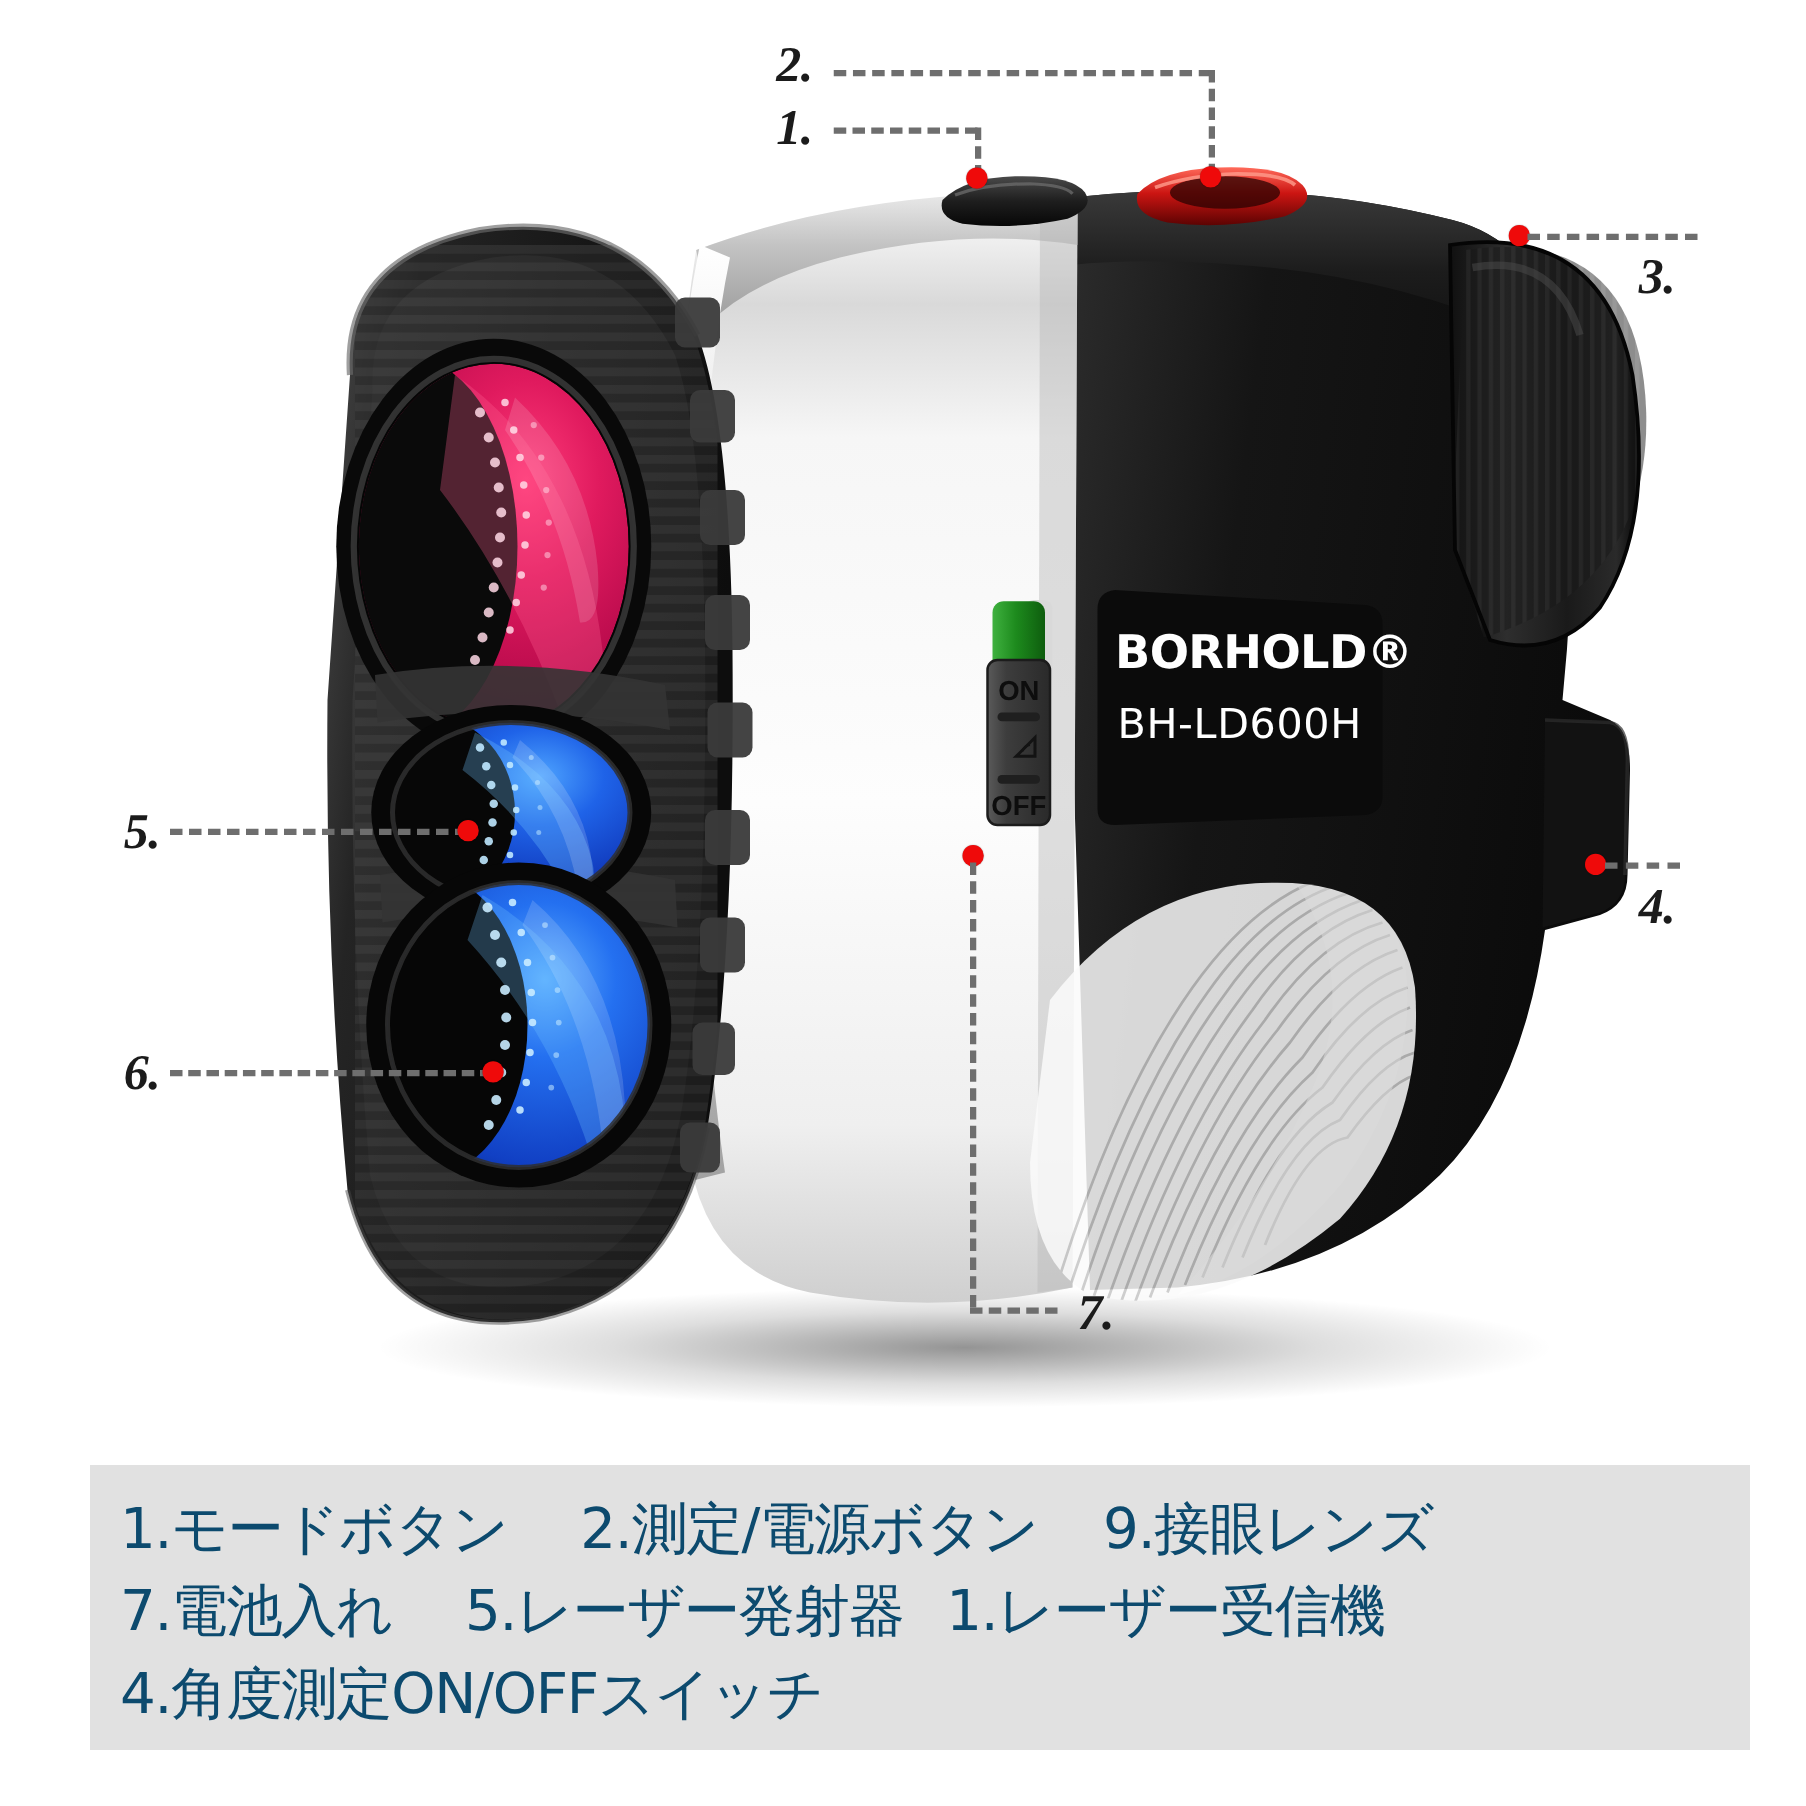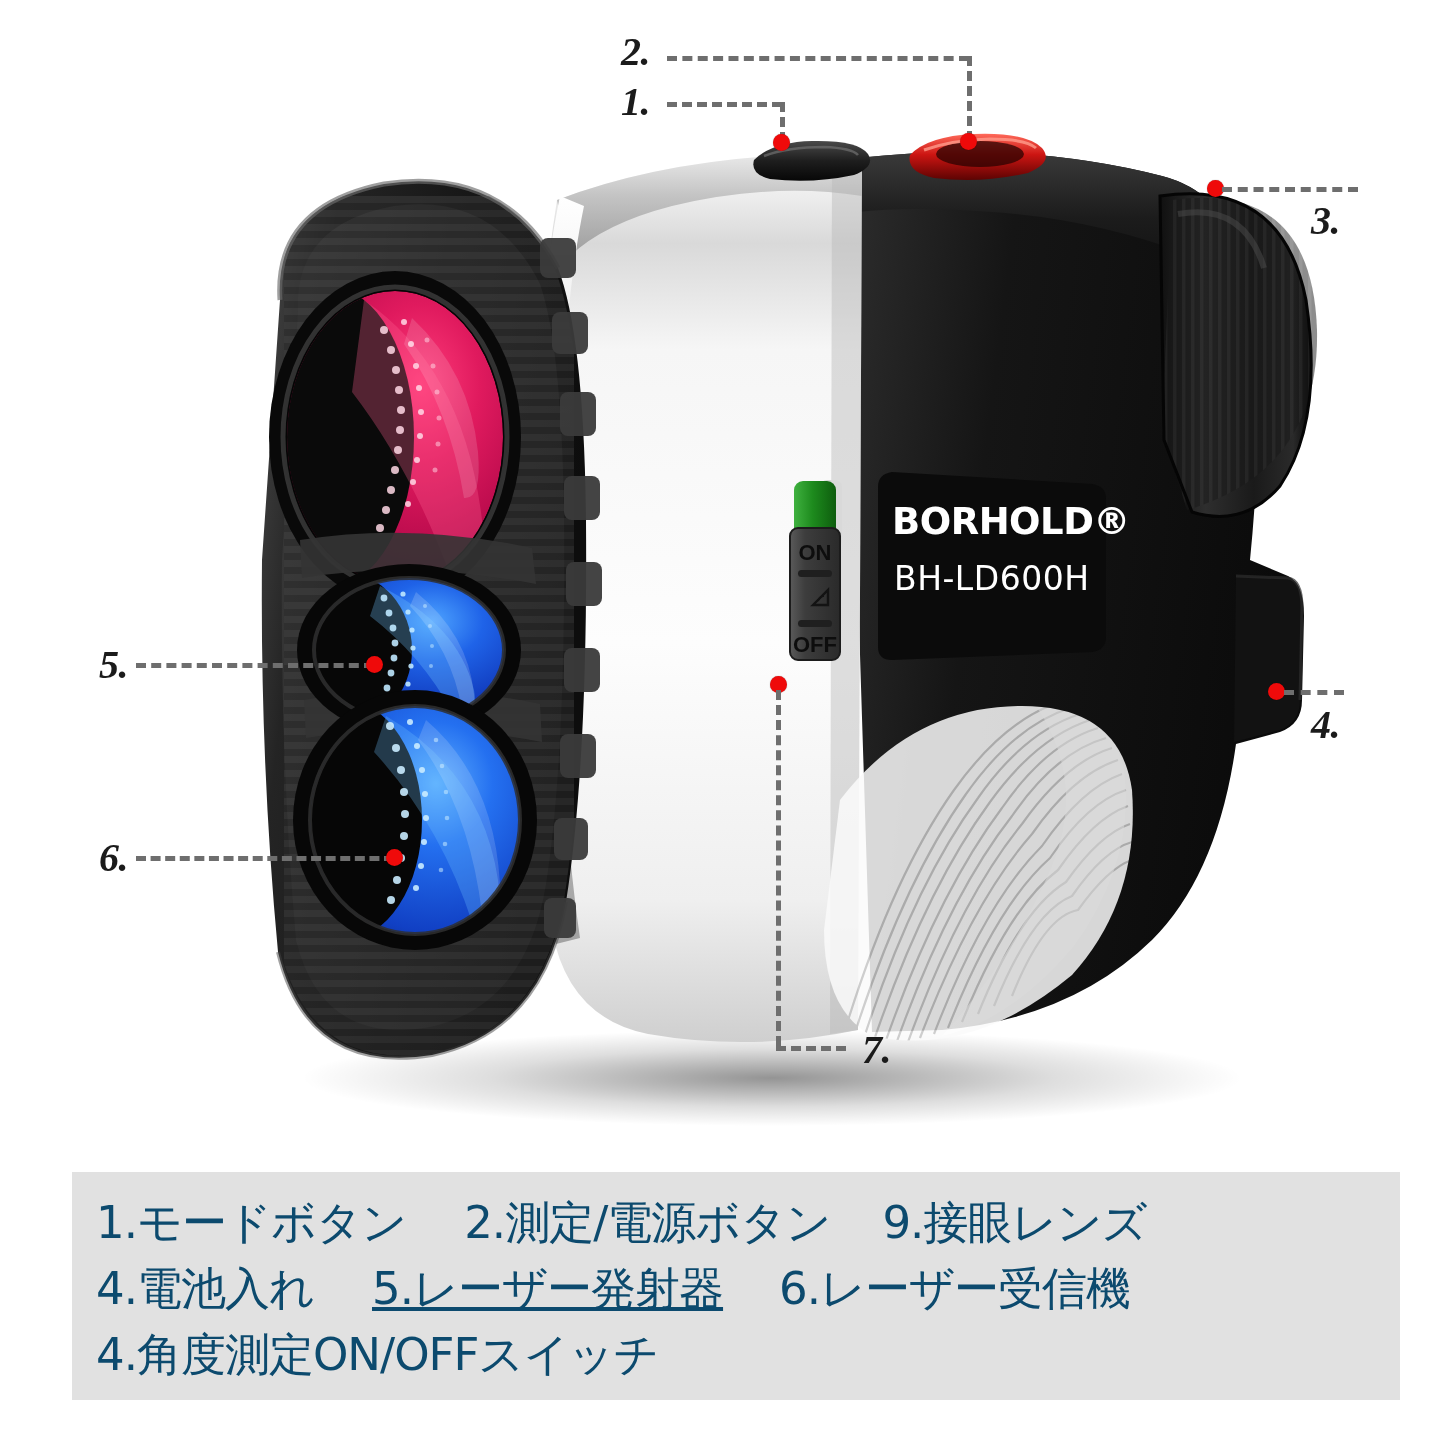--- a/index.html
+++ b/index.html
@@ -83,21 +83,21 @@
   }
   .caption-item {
     font-family: "DejaVu Sans", "Liberation Sans", sans-serif;
     font-size: 45px;
     color: #0c4a6e;
     line-height: 66px;
     letter-spacing: -1px;
   }
   .cap-gap-1 { margin-right: 58px; }
   .cap-gap-2 { margin-right: 52px; text-align: center; }
-  .cap-gap-3 { margin-right: 56px; text-decoration: underline; }
+  .cap-gap-3 { margin-right: 34px; }
 </style>
 </head>
 <body>
 
 <div id="stage">
 
   <div id="product-figure">
     <svg id="product-svg" width="1445" height="1160" viewBox="0 0 1445 1160" xmlns="http://www.w3.org/2000/svg">
       <defs>
 
@@ -545,22 +545,22 @@
   <div class="lead-h" style="left:776px; top:1046px; width:70px;"></div>
   <div class="callout-num" style="left:862px; top:1030px;">7.</div>
 
   <div id="caption-panel">
     <div class="caption-row">
       <span class="caption-item cap-gap-1">1.モードボタン</span>
       <span class="caption-item cap-gap-2">2.測定/電源ボタン</span>
       <span class="caption-item">9.接眼レンズ</span>
     </div>
     <div class="caption-row">
-      <span class="caption-item cap-gap-1">4.電池入れ</span>
+      <span class="caption-item cap-gap-1">7.電池入れ</span>
       <span class="caption-item cap-gap-3">5.レーザー発射器</span>
-      <span class="caption-item">6.レーザー受信機</span>
+      <span class="caption-item">1.レーザー受信機</span>
     </div>
     <div class="caption-row">
       <span class="caption-item">4.角度測定ON/OFFスイッチ</span>
     </div>
   </div>
 
 </div>
 
 </body></html>

